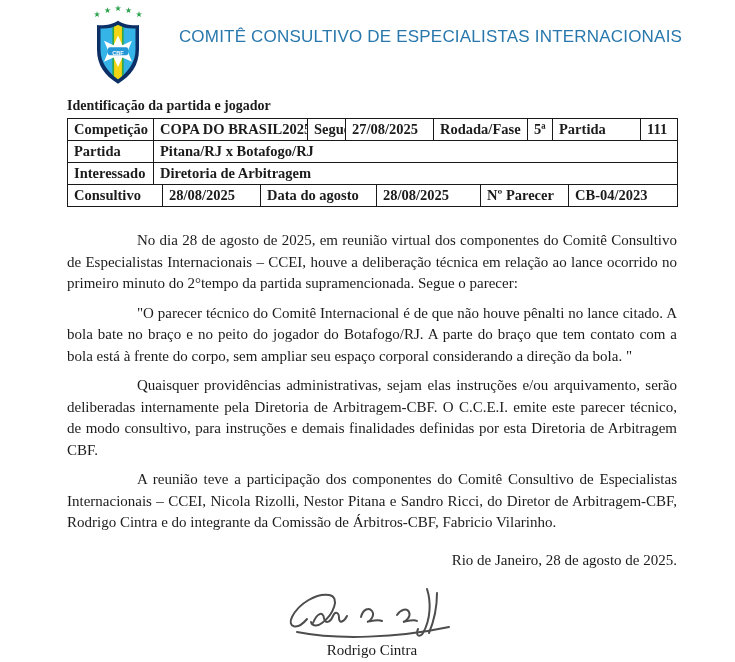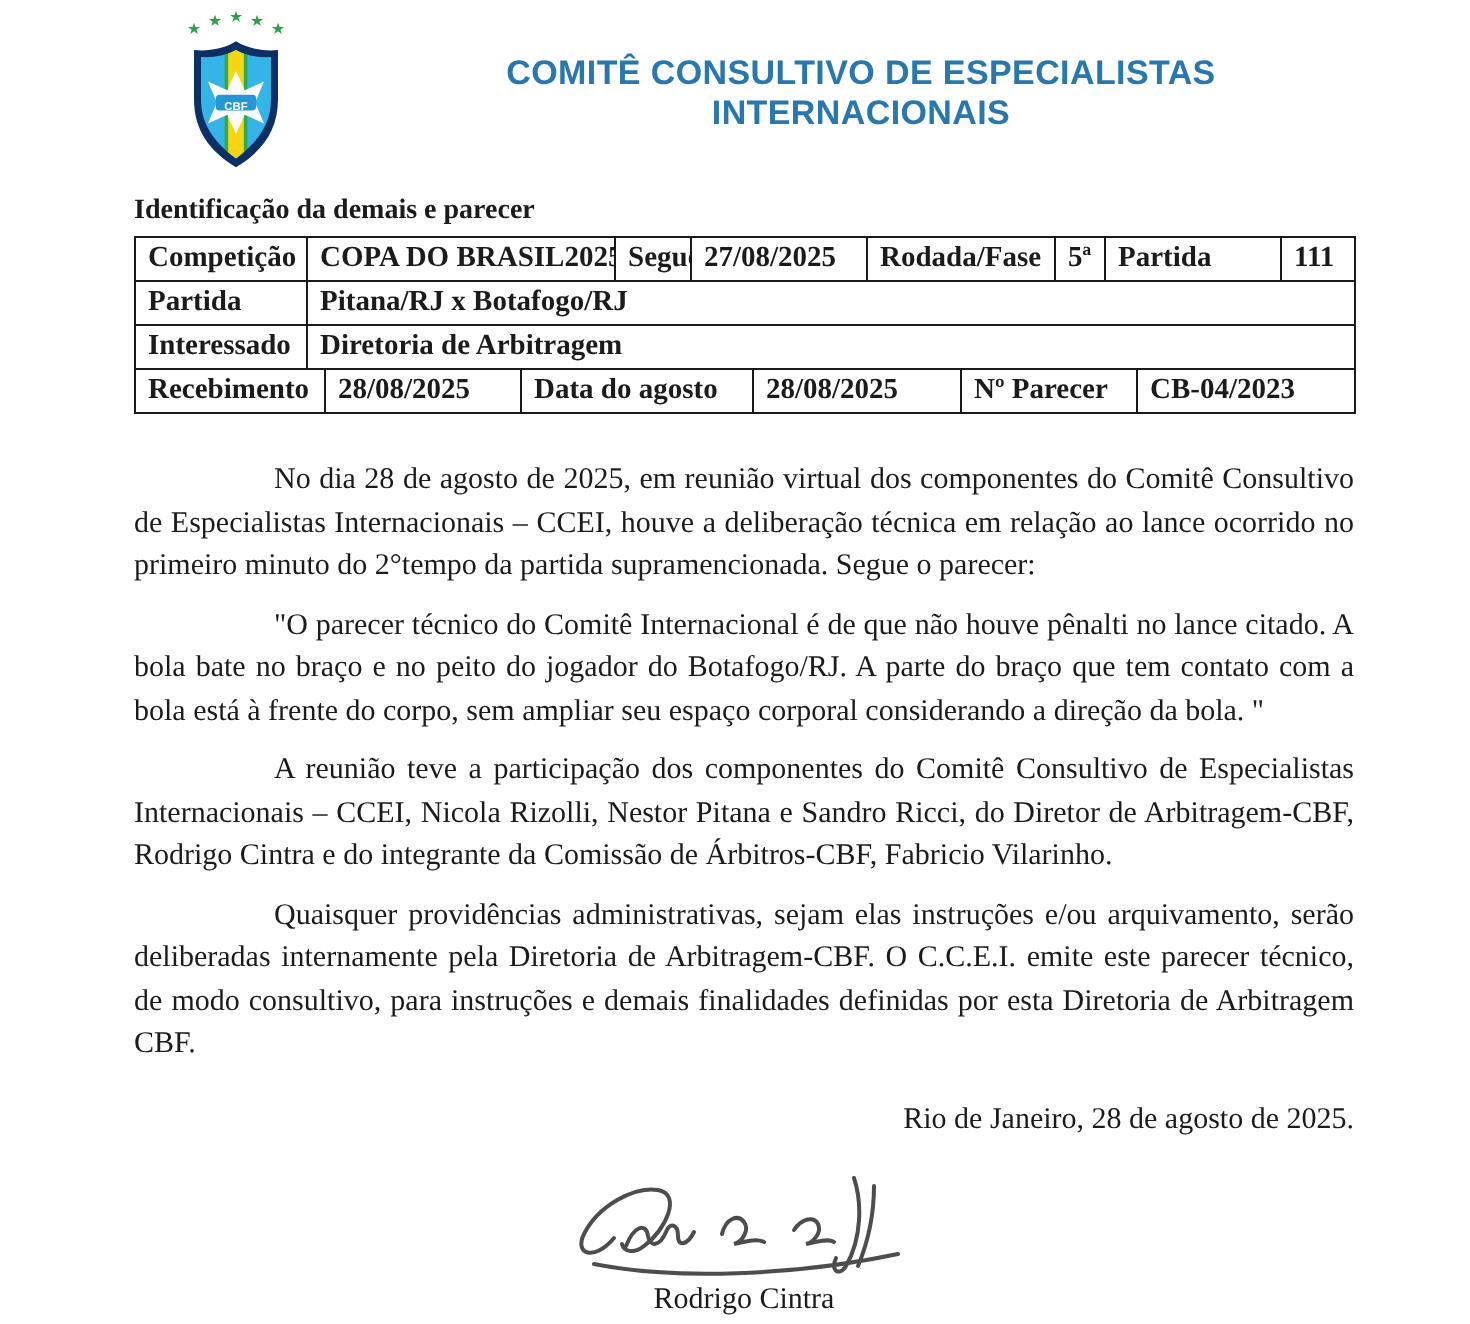--- a/index.html
+++ b/index.html
@@ -5,21 +5,21 @@
   html,body{margin:0;padding:0;background:#ffffff;}
   .page{
     position:relative;width:735px;height:662px;background:#ffffff;overflow:hidden;
     font-family:"Liberation Serif","DejaVu Serif",serif;color:#1b1b1b;
   }
   
   .logo{position:absolute;left:90px;top:2px;width:56px;height:88px;}
   .doc-title{
     position:absolute;left:178px;top:27px;width:505px;text-align:center;
     font-family:"Liberation Sans","DejaVu Sans",sans-serif;
-    font-weight:bold;font-size:17px;letter-spacing:.2px;color:#2878ad;
+    font-weight:normal;font-size:17px;letter-spacing:.2px;color:#2878ad;
   }
   
   .content{position:absolute;left:67px;top:97px;width:610px;}
   .section-heading{font-size:14px;font-weight:bold;line-height:18px;margin:0 0 3px 0;}
   
   table.match{border-collapse:collapse;table-layout:fixed;width:610px;}
   table.match td{
     border:1.8px solid #191919;height:21px;line-height:19px;
     padding:0 6px;font-size:14.5px;white-space:nowrap;overflow:hidden;
   }
@@ -70,21 +70,21 @@
         <rect x="20.5" y="47.5" width="23" height="9" rx="2" fill="#2596d6"></rect>
         <text x="32" y="54.8" text-anchor="middle" dominant-baseline="middle" font-family="'Liberation Sans','DejaVu Sans',sans-serif" font-weight="bold" font-size="6.5" fill="#ffffff">CBF</text>
       </g>
     </svg>
   </div>
 
   <div class="doc-title">COMITÊ CONSULTIVO DE ESPECIALISTAS INTERNACIONAIS</div>
 
   <div class="content">
 
-    <div class="section-heading">Identificação da demais e parecer</div>
+    <div class="section-heading">Identificação da partida e jogador</div>
 
     <table class="match">
       <colgroup>
         <col style="width:86px">
           <col style="width:9px">
           <col style="width:98px">
         <col style="width:47px">
           <col style="width:38px">
           <col style="width:31px">
         <col style="width:57px">
@@ -108,35 +108,35 @@
         </tr>
         <tr>
           <td class="lbl">Partida</td>
           <td class="val" colspan="12">Pitana/RJ x Botafogo/RJ</td>
         </tr>
         <tr>
           <td class="lbl">Interessado</td>
           <td class="val" colspan="12">Diretoria de Arbitragem</td>
         </tr>
         <tr>
-          <td class="lbl" colspan="2">Recebimento</td>
+          <td class="lbl" colspan="2">Consultivo</td>
           <td class="val">28/08/2025</td>
           <td class="lbl" colspan="3">Data do agosto</td>
           <td class="val" colspan="2">28/08/2025</td>
           <td class="lbl" colspan="3">Nº Parecer</td>
           <td class="val" colspan="2">CB-04/2023</td>
         </tr>
       </tbody>
     </table>
 
     <div class="bodytext">
       <p>No dia 28 de agosto de 2025, em reunião virtual dos componentes do Comitê Consultivo de Especialistas Internacionais – CCEI, houve a deliberação técnica em relação ao lance ocorrido no primeiro minuto do 2°tempo da partida supramencionada. Segue o parecer:</p>
       <p>"O parecer técnico do Comitê Internacional é de que não houve pênalti no lance citado. A bola bate no braço e no peito do jogador do Botafogo/RJ. A parte do braço que tem contato com a bola está à frente do corpo, sem ampliar seu espaço corporal considerando a direção da bola. "</p>
+      <p>Quaisquer providências administrativas, sejam elas instruções e/ou arquivamento, serão deliberadas internamente pela Diretoria de Arbitragem-CBF. O C.C.E.I. emite este parecer técnico, de modo consultivo, para instruções e demais finalidades definidas por esta Diretoria de Arbitragem CBF.</p>
       <p>A reunião teve a participação dos componentes do Comitê Consultivo de Especialistas Internacionais – CCEI, Nicola Rizolli, Nestor Pitana e Sandro Ricci, do Diretor de Arbitragem-CBF, Rodrigo Cintra e do integrante da Comissão de Árbitros-CBF, Fabricio Vilarinho.</p>
-      <p>Quaisquer providências administrativas, sejam elas instruções e/ou arquivamento, serão deliberadas internamente pela Diretoria de Arbitragem-CBF. O C.C.E.I. emite este parecer técnico, de modo consultivo, para instruções e demais finalidades definidas por esta Diretoria de Arbitragem CBF.</p>
     </div>
 
     <div class="date-line">Rio de Janeiro, 28 de agosto de 2025.</div>
 
     <div class="sig-block">
       <svg width="190" height="62" viewBox="0 0 190 62">
         <g fill="none" stroke="#4d4d4d" stroke-width="2" stroke-linecap="round">
           <path d="M30,34 C20,46 10,42 15,32 C22,18 40,8 52,10 C64,12 56,30 45,38 C40,42 35,41 34,37"></path>
           <path d="M36,38 C40,28 46,26 47,33 C48,39 53,38 56,31 C58,26 62,27 62,33 C62,39 67,37 70,31"></path>
           <path d="M84,32 C86,24 92,22 95,26 C98,30 94,36 90,37 C95,36 101,34 105,36"></path>

